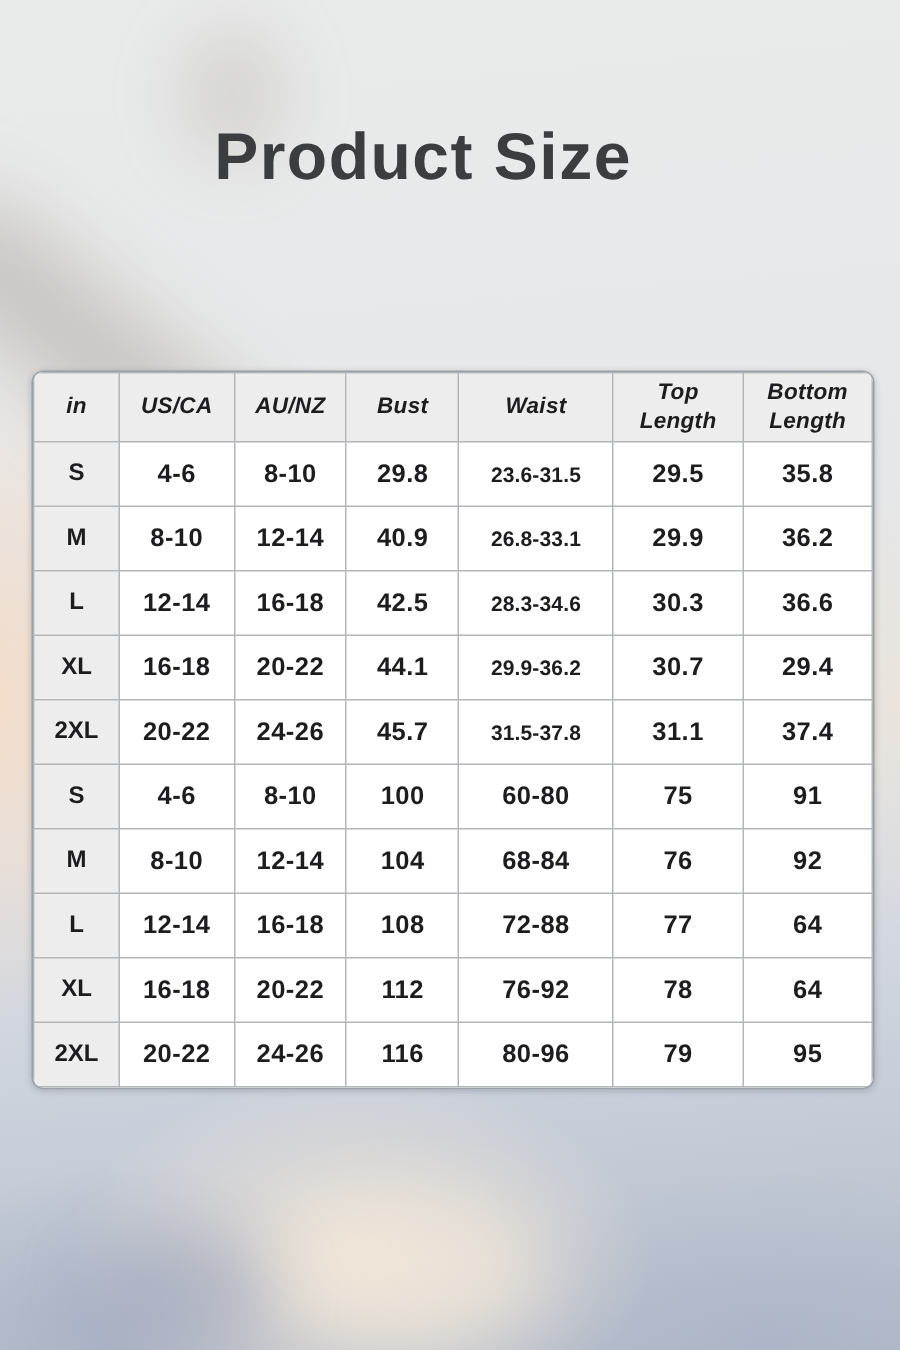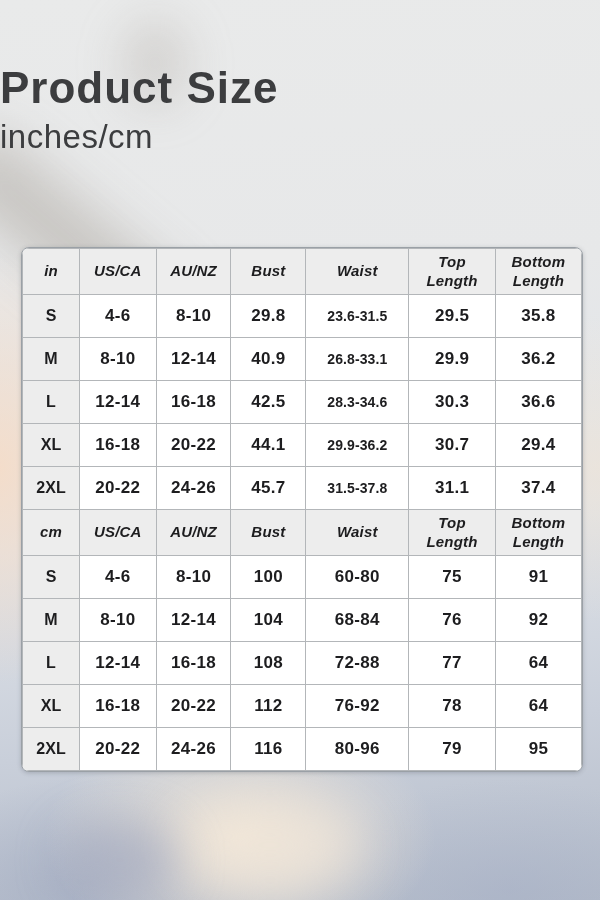--- a/index.html
+++ b/index.html
@@ -49,23 +49,23 @@
   .cloud-blur-2 {
     position: absolute;
     left: 60px; top: 820px;
     width: 120px; height: 80px;
     background: rgba(158,166,190,0.55);
     border-radius: 50%;
     filter: blur(22px);
   }
   .title-block {
     position: absolute;
-    top: 64px; left: 0;
+    top: 81px; left: 0;
     width: 564px;
-    text-align: left;
+    text-align: center;
     color: #3c3d3f;
   }
   .title {
     font-size: 44px;
     font-weight: 700;
     letter-spacing: 1px;
     line-height: 1.1;
   }
   .subtitle {
     font-size: 33px;
@@ -131,21 +131,20 @@
 <body>
 
 <div class="stage">
   <div class="wing-blur"></div>
   <div class="wing-tip-blur"></div>
   <div class="cloud-blur-1"></div>
   <div class="cloud-blur-2"></div>
 
   <div class="title-block">
     <div class="title">Product Size</div>
-    <div class="subtitle">inches/cm</div>
   </div>
 
   <div class="size-table-wrap">
     <table class="size-table">
       <colgroup>
         <col class="c-size">
           <col class="c-usca">
           <col class="c-aunz">
           <col class="c-bust">
         <col class="c-waist">
@@ -207,29 +206,20 @@
         <tr>
           <th class="size-cell">2XL</th>
           <td>20-22</td>
           <td>24-26</td>
           <td>45.7</td>
           <td class="small-val">31.5-37.8</td>
           <td>31.1</td>
           <td>37.4</td>
         </tr>
 
-        <tr class="header-row">
-          <th>cm</th>
-          <th>US/CA</th>
-          <th>AU/NZ</th>
-          <th>Bust</th>
-          <th>Waist</th>
-          <th>Top Length</th>
-          <th>Bottom Length</th>
-        </tr>
 
         <tr>
           <th class="size-cell">S</th>
           <td>4-6</td>
           <td>8-10</td>
           <td>100</td>
           <td>60-80</td>
           <td>75</td>
           <td>91</td>
         </tr>

